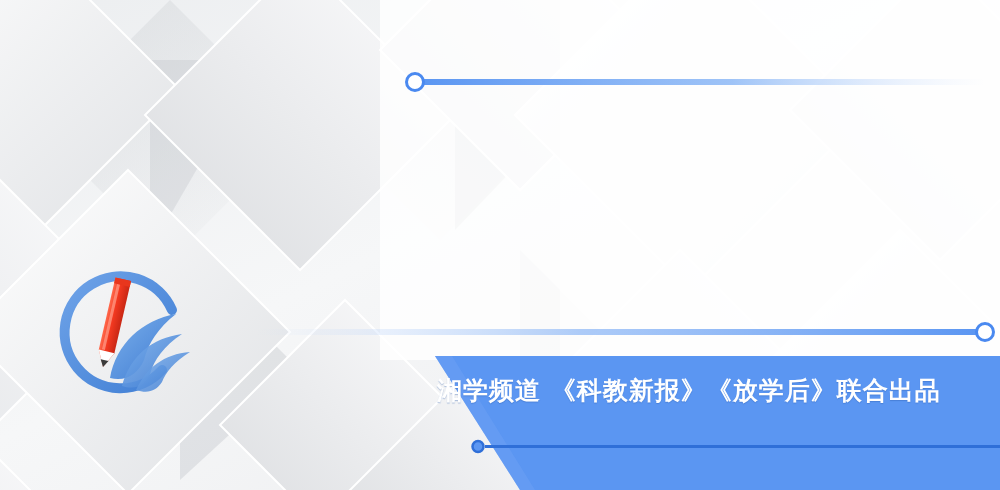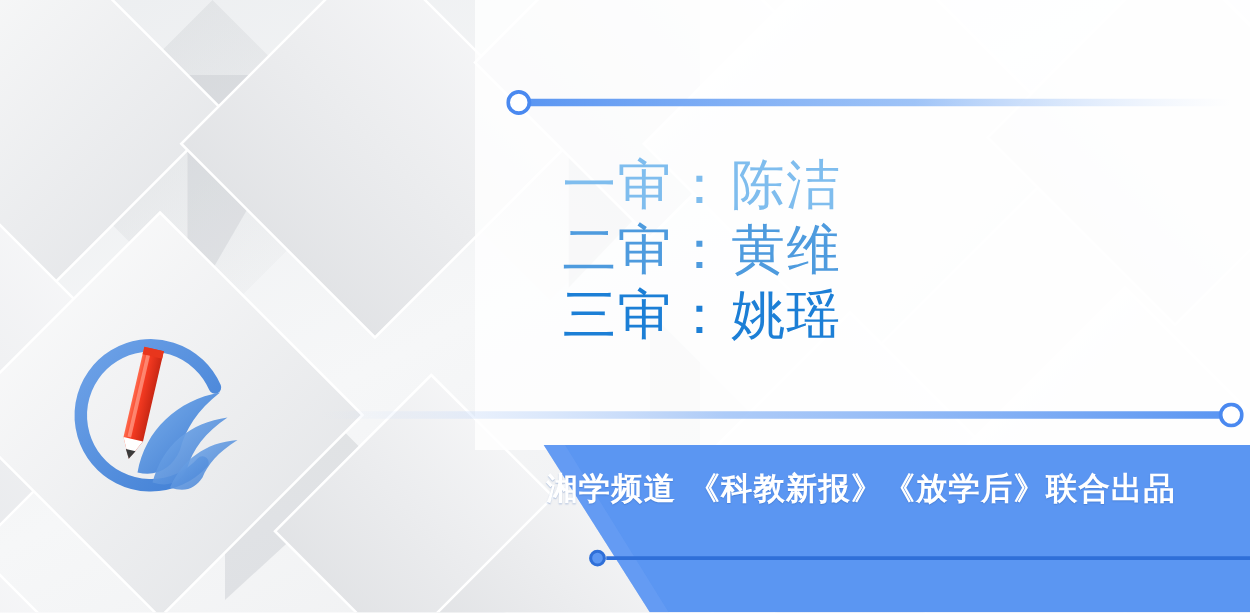--- a/index.html
+++ b/index.html
@@ -216,25 +216,14 @@
   <svg id="banner" viewBox="0 0 1000 134" preserveAspectRatio="none">
     <polygon points="435,0 1000,0 1000,134 520,134" fill="#5b96f2"></polygon>
     <polygon points="435,0 452,0 535,134 520,134" fill="#6ba0f4" opacity="0.55"></polygon>
 
     <rect x="485" y="89" width="515" height="3" fill="#2f6fd8"></rect>
     <circle cx="478" cy="90.5" r="5.5" fill="#5b96f2" stroke="#2f6fd8" stroke-width="2.5"></circle>
   </svg>
 
   <div id="banner-text">湘学频道 《科教新报》《放学后》联合出品</div>
 
-  <div id="credits">
-    <div class="credit-row" id="credit-row-0">
-      <span>一审</span><span class="sep">：</span><span class="nm">陈洁</span>
-    </div>
-    <div class="credit-row" id="credit-row-1">
-      <span>二审</span><span class="sep">：</span><span class="nm">黄维</span>
-    </div>
-    <div class="credit-row" id="credit-row-2">
-      <span>三审</span><span class="sep">：</span><span class="nm">姚瑶</span>
-    </div>
-  </div>
 
 </div>
 
 </body></html>

